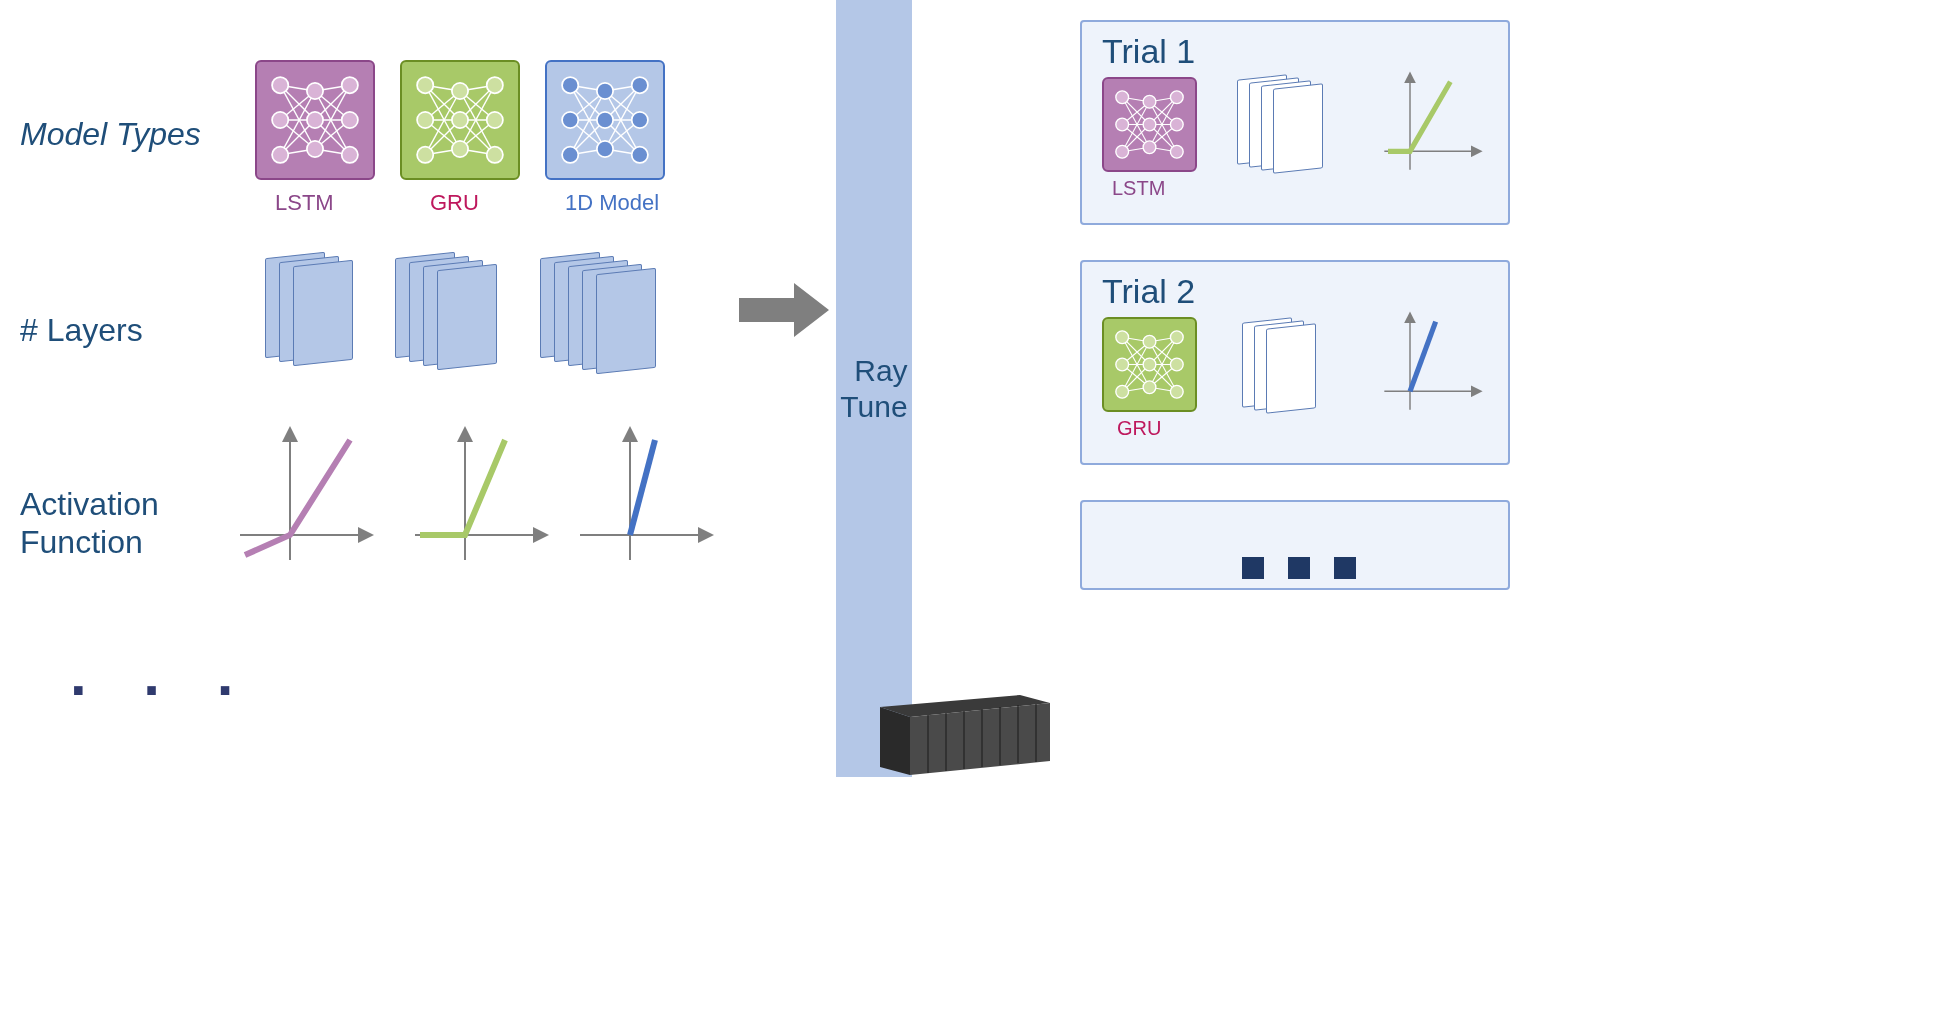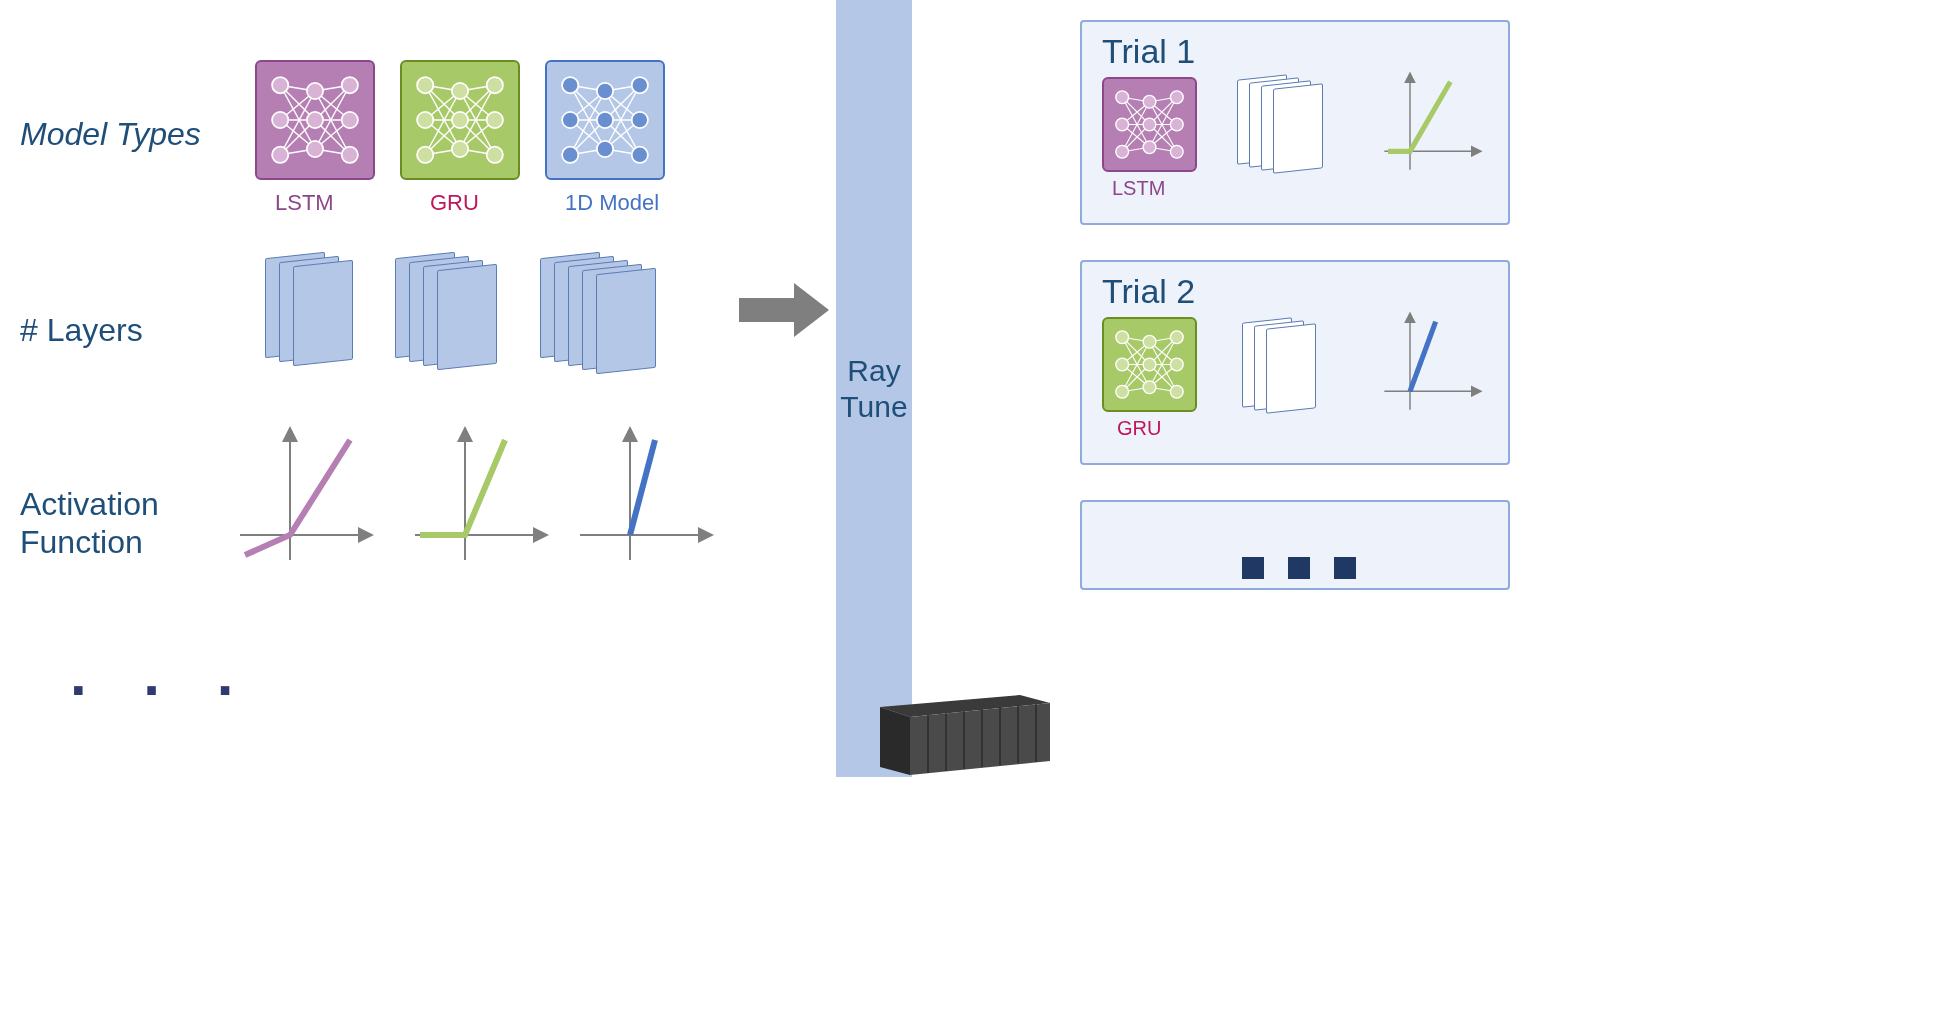--- a/index.html
+++ b/index.html
@@ -300,21 +300,21 @@
   </svg>
 </div>
 
 <div class="arrow">
   <svg viewBox="0 0 90 60" width="100%" height="100%">
     <polygon points="0,18 55,18 55,3 90,30 55,57 55,42 0,42" fill="#7f7f7f"></polygon>
   </svg>
 </div>
 
 <div class="raytune-bar">
-  <div class="raytune-text" style="white-space:pre-line;">Ray
+  <div class="raytune-text" style="white-space:pre-line;text-align:right;">Ray
 Tune</div>
 </div>
 
 <div class="server">
   <svg viewBox="0 0 170 80" width="100%" height="100%">
     <g>
       <polygon points="0,12 140,0 170,8 30,22" fill="#3a3a3a"></polygon>
       <polygon points="0,12 30,22 30,80 0,72" fill="#2a2a2a"></polygon>
       <polygon points="30,22 170,8 170,66 30,80" fill="#4a4a4a"></polygon>
       <g stroke="#1a1a1a" stroke-width="1">

